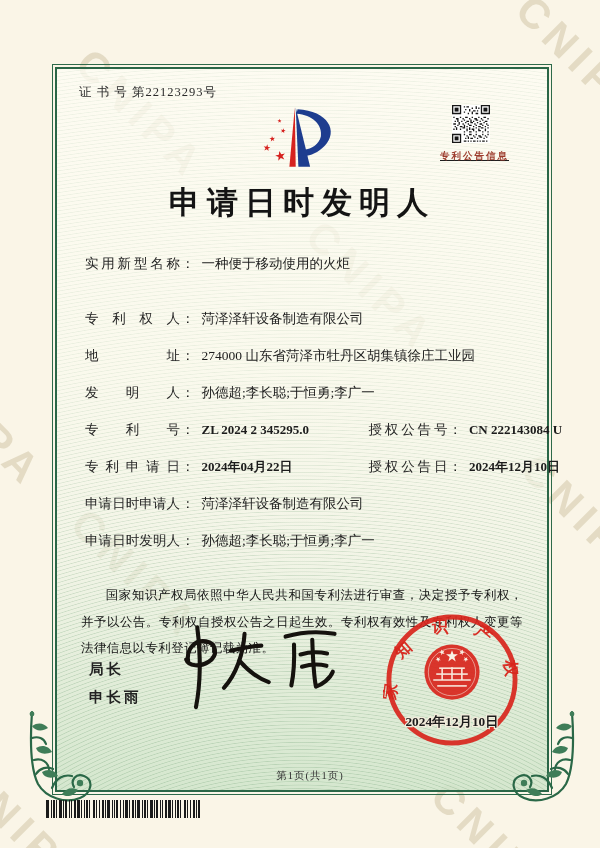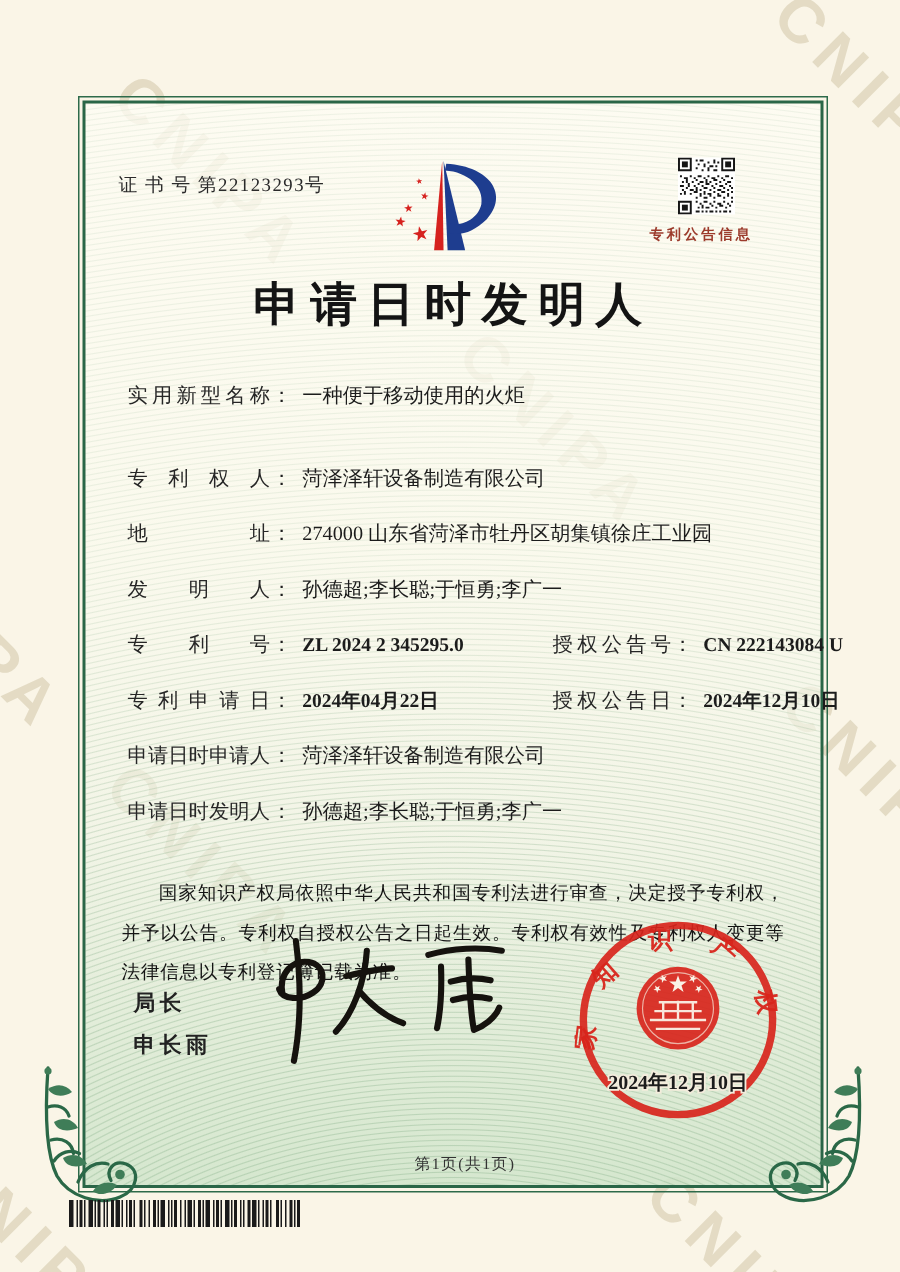--- a/index.html
+++ b/index.html
@@ -23,22 +23,22 @@
     box-sizing:border-box; border:1px solid #2d6a4a; padding:2px;
   }
   .frame-inner{
     position:relative; box-sizing:border-box; width:100%; height:100%;
     border:2px solid #2a6647;
     background:
       linear-gradient(180deg, rgba(255,254,246,0.62) 0%, rgba(255,253,242,0.55) 42%, rgba(255,253,242,0.10) 68%, rgba(255,253,242,0) 86%),
       repeating-radial-gradient(ellipse 760px 540px at 50% 127%, rgba(96,150,104,0) 0px, rgba(96,150,104,0.26) 1px, rgba(96,150,104,0) 2px, rgba(96,150,104,0) 5px),
       linear-gradient(180deg, rgba(252,249,238,0.35) 0%, rgba(233,242,227,0.55) 68%, rgba(208,229,203,0.88) 100%);
   }
-  .cert-no{position:absolute; left:22px; top:46px; font-size:12.5px; letter-spacing:1px; color:#2a2a2a;}
-  .qr-block{position:absolute; right:38px; top:36px; width:76px; text-align:left;}
+  .cert-no{position:absolute; left:22px; top:15px; font-size:12.5px; letter-spacing:1px; color:#2a2a2a;}
+  .qr-block{position:absolute; right:38px; top:36px; width:76px; text-align:right;text-decoration:underline;}
   .qr-block svg{display:block; margin:0 auto; background:#fff;}
   .qr-caption{margin-top:7px; font-size:9.5px; letter-spacing:2px; color:#9c3b2c; font-weight:700;}
   .logo{margin:33px auto 0; width:126px; height:72px;}
   .title{
     margin:8px 0 0; text-align:center; font-size:31px; font-weight:700;
     letter-spacing:7px; color:#141414;
   }
   
   .fields{margin:30px 26px 0 28px; font-size:13.5px;}
   .row{margin-bottom:18px; line-height:19px; white-space:nowrap;}

